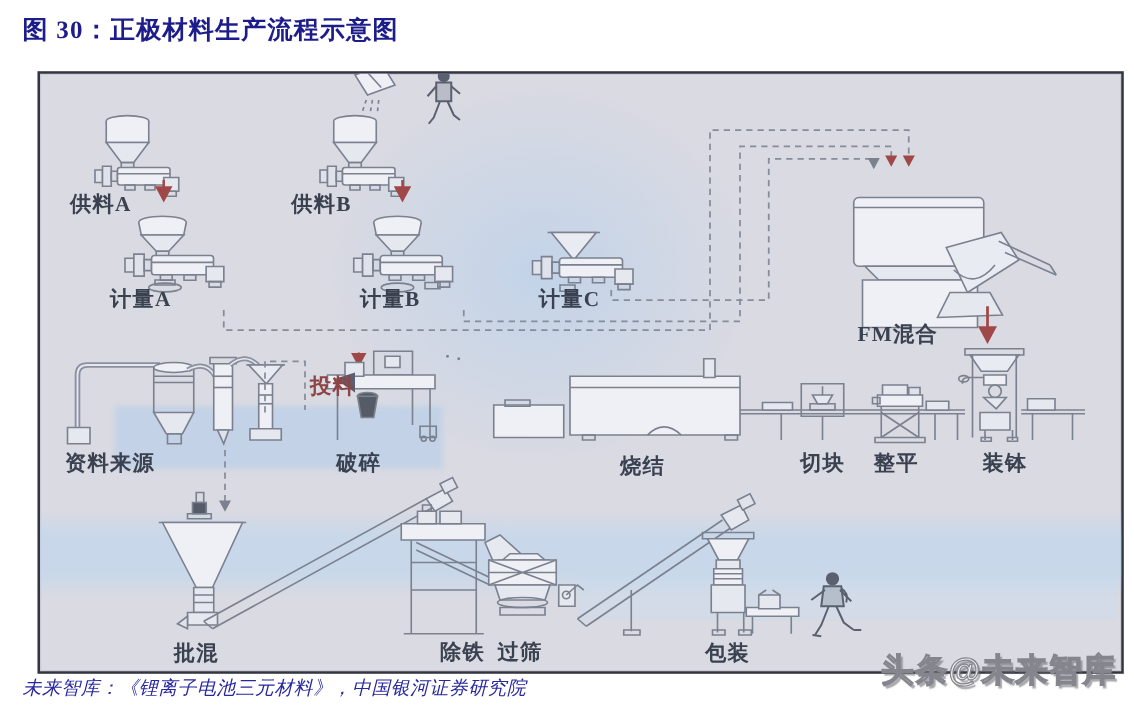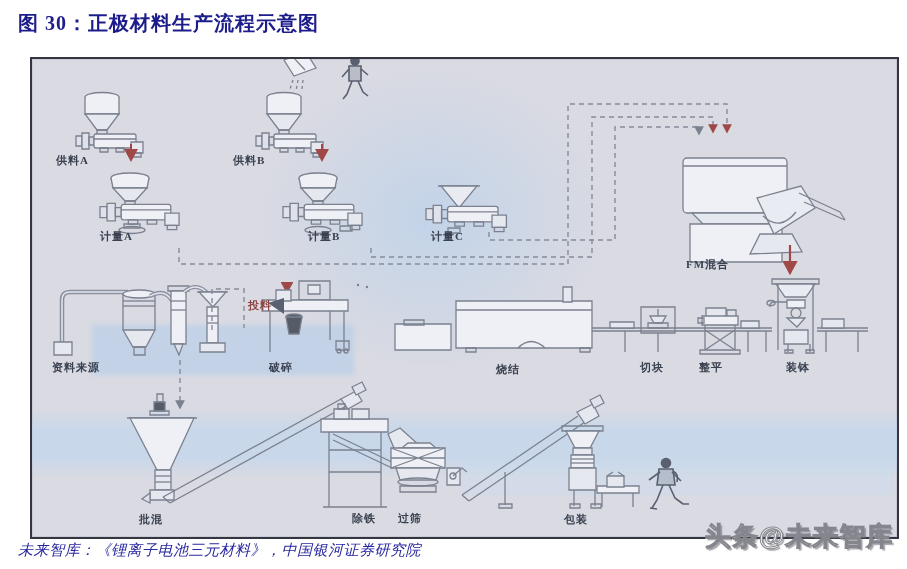--- a/index.html
+++ b/index.html
@@ -9,21 +9,21 @@
         color:#1c1c8a;letter-spacing:1px;}
   #panel{position:absolute;left:30px;top:57px;width:865px;height:478px;
         border:2px solid #333640;background:#d9dae2;box-shadow:inset 0 0 0 1px #c9cad4;}
   .wm-blob{position:absolute;left:230px;top:10px;width:340px;height:300px;border-radius:50%;
         background:radial-gradient(closest-side,rgba(176,206,238,.55),rgba(176,206,238,0));}
   .wm-rect{position:absolute;left:60px;top:266px;width:262px;height:50px;
         background:rgba(164,200,236,.42);filter:blur(2px);}
   .wm-band{position:absolute;left:0;top:350px;width:100%;height:68px;
         background:linear-gradient(rgba(186,214,240,0),rgba(186,214,240,.55) 30%,rgba(186,214,240,.55) 72%,rgba(186,214,240,0));}
   .wm-band2{position:absolute;left:430px;top:402px;width:431px;height:34px;background:rgba(198,221,242,.35);filter:blur(1px);}
-  .lbl{position:absolute;font-size:11px;font-weight:600;color:#3a4150;letter-spacing:1px;
+  .lbl{position:absolute;font-size:17px;font-weight:600;color:#3a4150;letter-spacing:1px;
         white-space:nowrap;line-height:1;text-align:center;}
   .lbl.red{color:#8e4444;margin-top:19px;}
   #diagram-svg{position:absolute;left:0;top:0;}
   #source-line{position:absolute;left:18px;top:541px;font-size:15px;font-style:italic;
         color:#2727a0;letter-spacing:.5px;}
   #watermark{position:absolute;left:694px;top:519px;width:210px;font-size:26px;font-weight:bold;
         color:#f1f1f4;-webkit-text-stroke:1px #85858d;text-shadow:2px 2px 1px rgba(95,95,102,.55);
         letter-spacing:1px;white-space:nowrap;font-family:"Liberation Sans","DejaVu Sans",sans-serif;text-align:center;}
   svg *{vector-effect:non-scaling-stroke;}
 </style>
@@ -332,22 +332,22 @@
         <polygon points="659,469 673,469 675,485 657,485" fill="rgba(95,102,118,.25)"></polygon>
         <path d="M673,471 q6,3 4,11"></path>
         <path d="M660,472 L649,480 M672,472 L681,481"></path>
         <path d="M663,485 L657,500 L652,508 M669,485 L675,498 L683,504"></path>
         <path d="M650,508 L657,509 M683,504 L689,504"></path>
       </g>
     </svg>
 
     <span class="lbl" style="left:24px;top:96px">供料A</span>
     <span class="lbl" style="left:201px;top:96px">供料B</span>
-    <span class="lbl" style="left:68px;top:172px">计量A</span>
-    <span class="lbl" style="left:276px;top:172px">计量B</span>
+    <span class="lbl" style="left:56px;top:172px">计量A</span>
+    <span class="lbl" style="left:256px;top:172px">计量B</span>
     <span class="lbl" style="left:399px;top:172px">计量C</span>
     <span class="lbl" style="left:654px;top:200px">FM混合</span>
     <span class="lbl" style="left:20px;top:303px">资料来源</span>
     <span class="lbl red" style="left:216px;top:222px">投料</span>
     <span class="lbl" style="left:237px;top:303px">破碎</span>
     <span class="lbl" style="left:464px;top:305px">烧结</span>
     <span class="lbl" style="left:608px;top:303px">切块</span>
     <span class="lbl" style="left:667px;top:303px">整平</span>
     <span class="lbl" style="left:754px;top:303px">装钵</span>
     <span class="lbl" style="left:107px;top:455px">批混</span>

